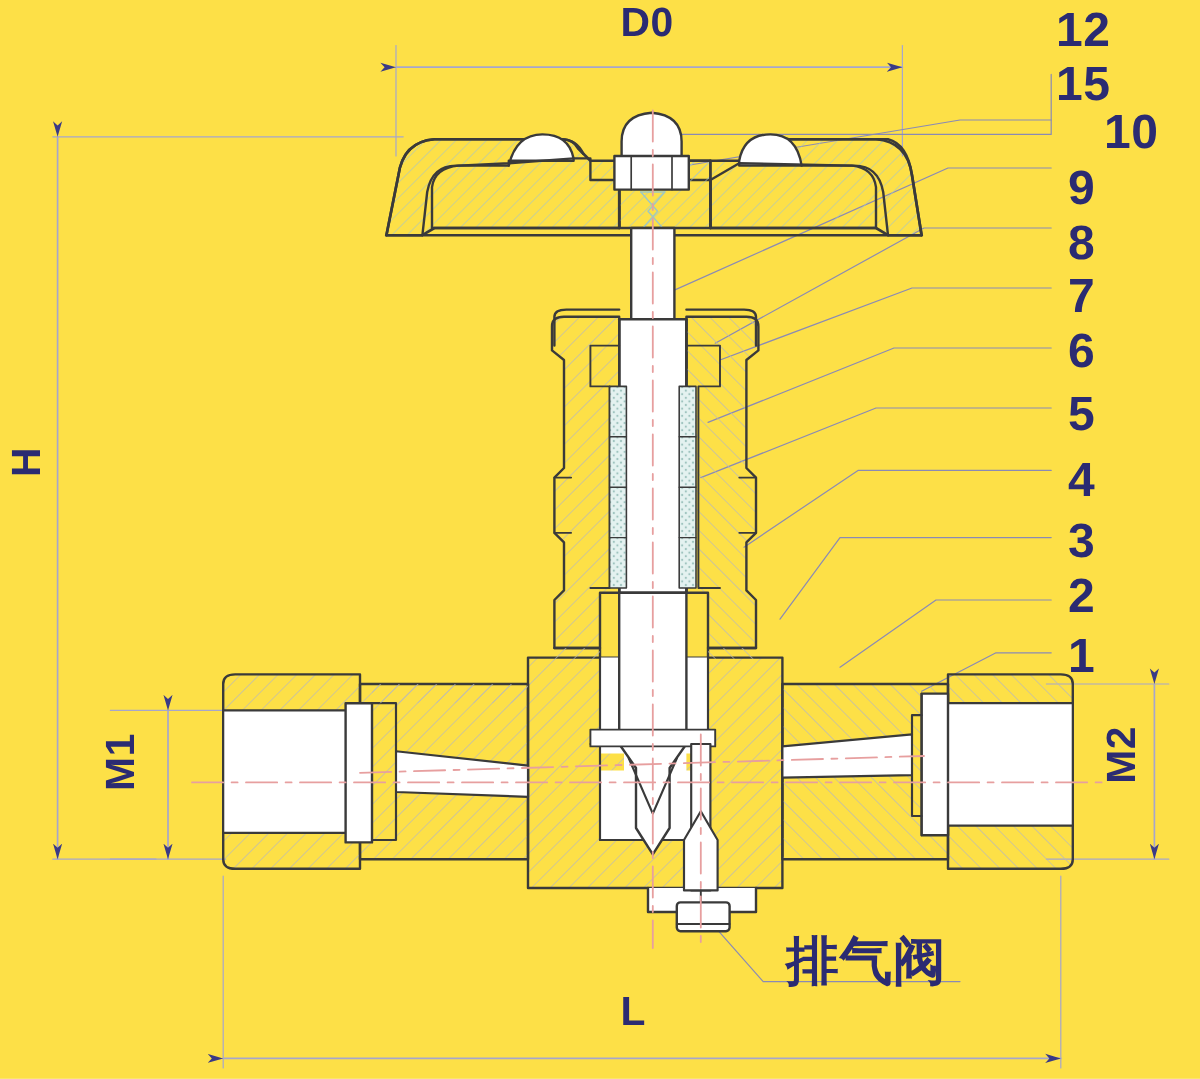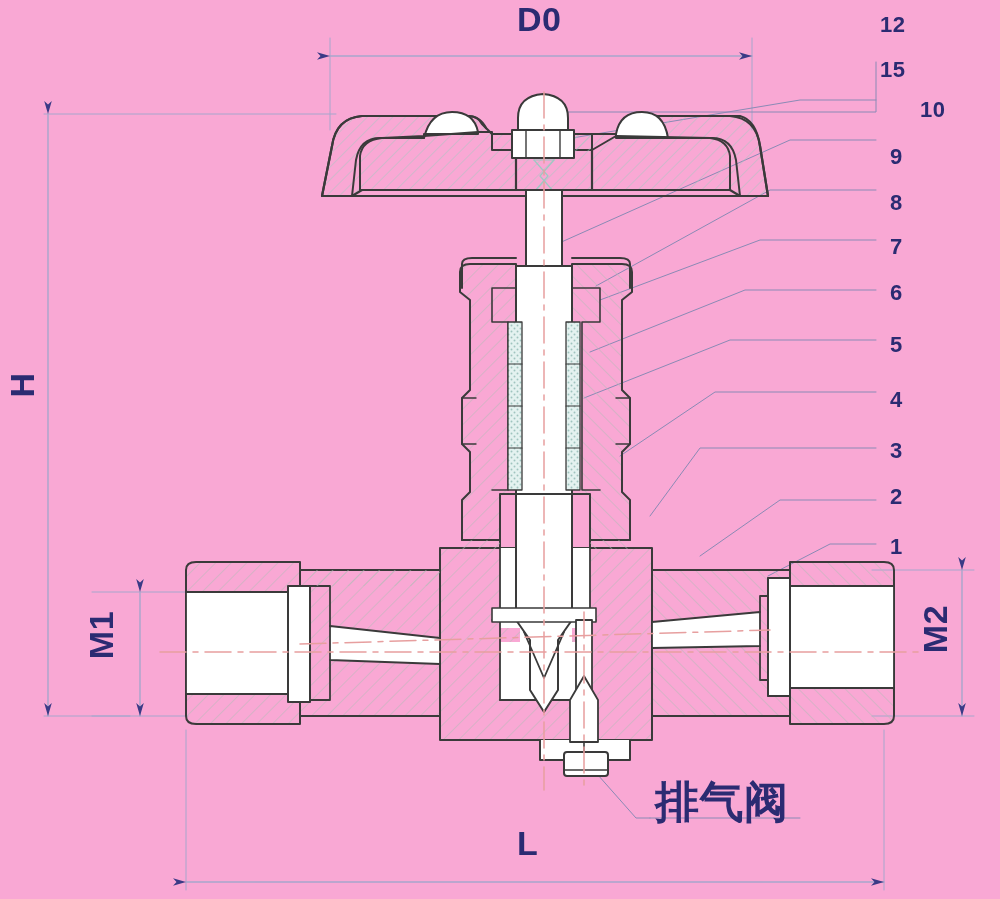--- a/index.html
+++ b/index.html
@@ -1,24 +1,24 @@
 <!DOCTYPE html>
 <html><head>
 <meta charset="utf-8">
 <title>Needle Valve Cross-Section Drawing</title>
 <style>
   html,body{margin:0;padding:0;background:#ffffff;}
   body{width:1000px;height:899px;overflow:hidden;
        font-family:"Liberation Sans","DejaVu Sans",sans-serif;}
-  #stage{position:relative;width:1000px;height:899px;background:#f9a8d4;}
+  #stage{position:relative;width:1000px;height:899px;background:#fde047;}
   #stage svg{position:absolute;left:0;top:0;}
   .lbl{position:absolute;color:#2b2b72;font-weight:bold;
        font-family:"Liberation Sans","DejaVu Sans",sans-serif;
        white-space:nowrap;letter-spacing:0.5px;}
-  .callout{font-size:22px;line-height:30px;}
+  .callout{font-size:40px;line-height:30px;}
   .dim{font-size:34px;line-height:34px;}
   .dim.rot{transform:rotate(-90deg);transform-origin:50% 50%;}
   .cn{font-size:44px;line-height:34px;color:#2b2b72;
       font-family:Liberation Mono, monospace;font-weight:bold;}
 </style>
 </head>
 <body>
 
 <div id="stage">
 

